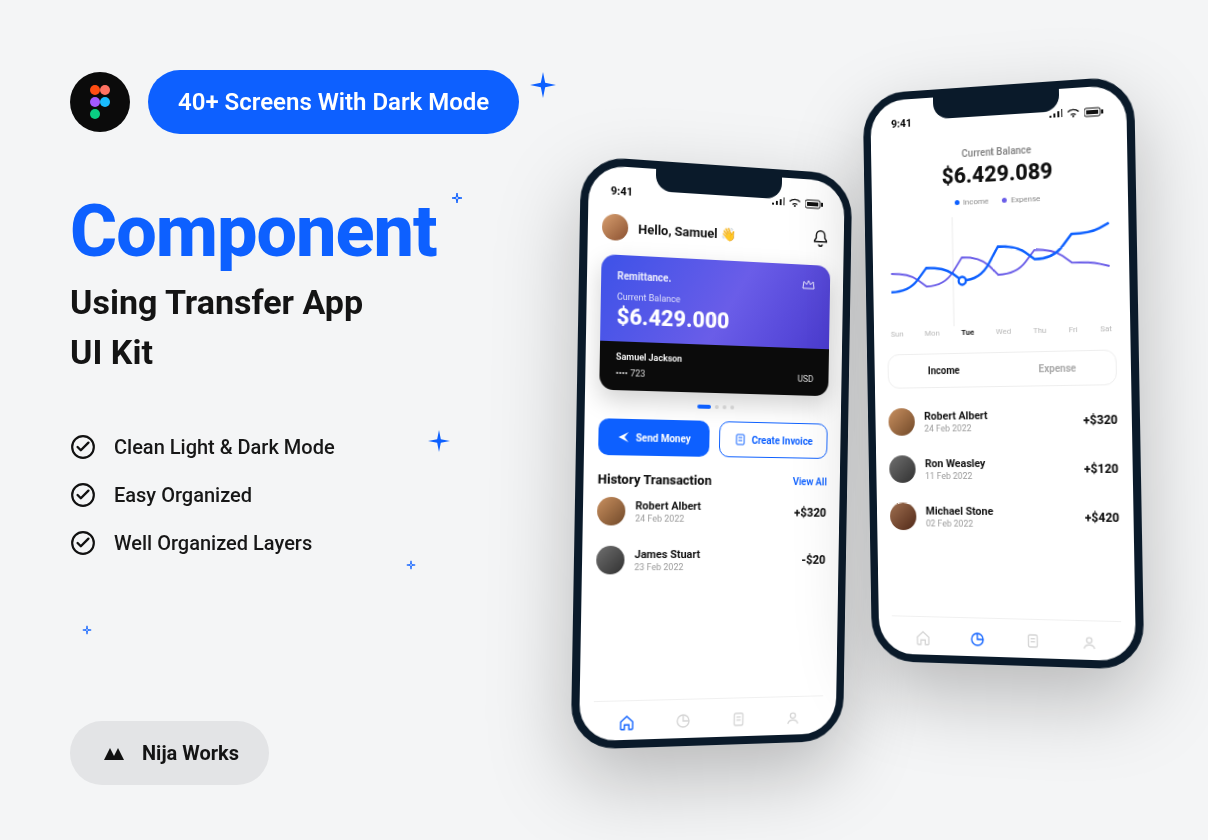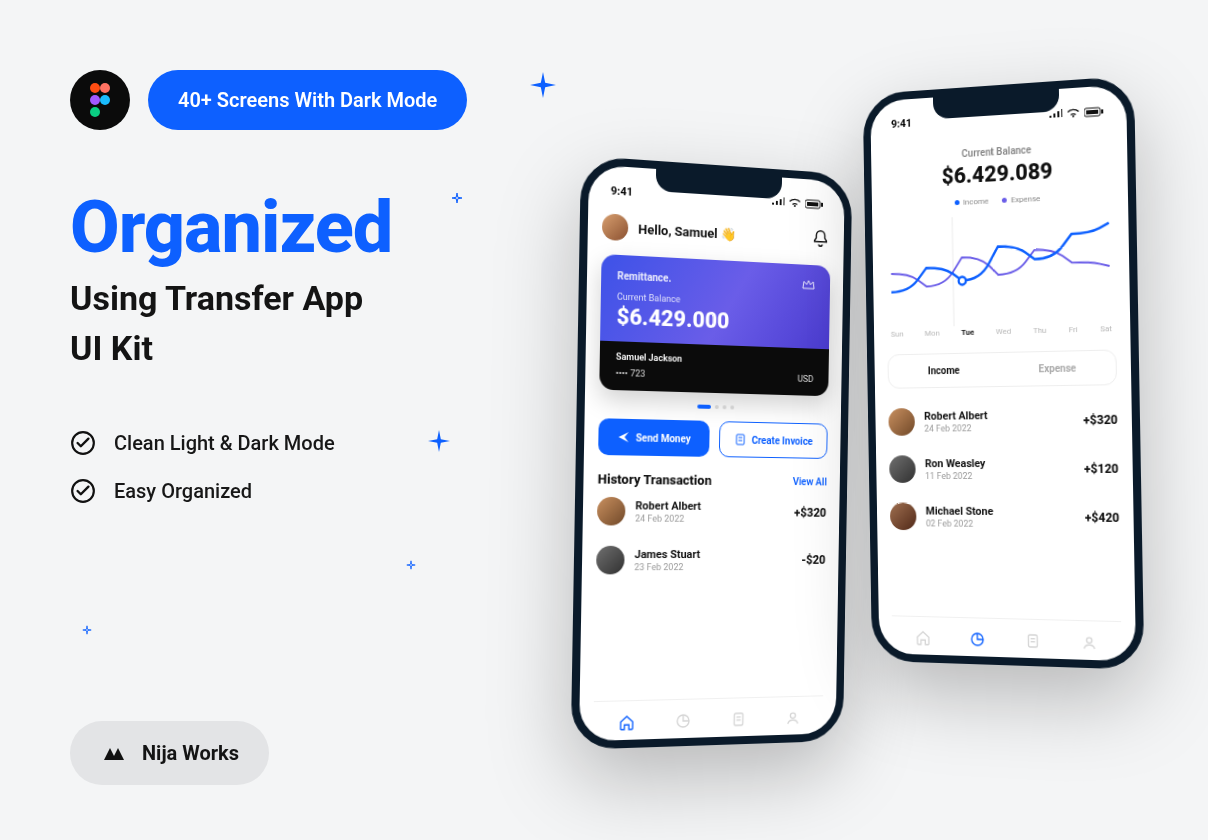--- a/index.html
+++ b/index.html
@@ -37,21 +37,21 @@
     border-radius: 50%;
     background: #0b0b0b;
     display: flex;
     align-items: center;
     justify-content: center;
   }
   .pill {
     background: #0d60ff;
     color: #fff;
     font-weight: 600;
-    font-size: 20px;
+    font-size: 24px;
     padding: 18px 30px;
     border-radius: 999px;
   }
   h1.title {
     font-size: 72px;
     font-weight: 800;
     color: #0d60ff;
     letter-spacing: -1px;
   }
   .subtitle {
@@ -304,38 +304,45 @@
           <circle cx="7" cy="6" r="5" fill="#ff4d12"></circle>
           <circle cx="17" cy="6" r="5" fill="#ff7262"></circle>
           <circle cx="7" cy="18" r="5" fill="#a259ff"></circle>
           <circle cx="17" cy="18" r="5" fill="#1abcfe"></circle>
           <circle cx="7" cy="30" r="5" fill="#0acf83"></circle>
         </svg>
       </div>
       <div class="pill">40+ Screens With Dark Mode</div>
     </div>
 
-    <h1 class="title">Organized</h1>
+    <h1 class="title">Component</h1>
     <div class="subtitle">Using Transfer App</div>
     <div class="subtitle">UI Kit</div>
 
     <div class="features">
       <div class="feature">
         <svg class="check" viewBox="0 0 24 24">
             <circle cx="12" cy="12" r="10" fill="none" stroke="#111" stroke-width="2"></circle>
             <path d="M7 12l3 3 7-7" fill="none" stroke="#111" stroke-width="2.2" stroke-linecap="round" stroke-linejoin="round"></path>
           </svg>
         <span class="feature-text">Clean Light &amp; Dark Mode</span>
       </div>
       <div class="feature">
         <svg class="check" viewBox="0 0 24 24">
             <circle cx="12" cy="12" r="10" fill="none" stroke="#111" stroke-width="2"></circle>
             <path d="M7 12l3 3 7-7" fill="none" stroke="#111" stroke-width="2.2" stroke-linecap="round" stroke-linejoin="round"></path>
           </svg>
         <span class="feature-text">Easy Organized</span>
+      </div>
+      <div class="feature">
+        <svg class="check" viewBox="0 0 24 24">
+            <circle cx="12" cy="12" r="10" fill="none" stroke="#111" stroke-width="2"></circle>
+            <path d="M7 12l3 3 7-7" fill="none" stroke="#111" stroke-width="2.2" stroke-linecap="round" stroke-linejoin="round"></path>
+          </svg>
+        <span class="feature-text">Well Organized Layers</span>
       </div>
     </div>
   </div>
 
   <div class="brand-pill">
     <svg width="28" height="18" viewBox="0 0 28 18">
       <path d="M4 16 L10 4 L16 16 Z" fill="#111"></path>
       <path d="M12 16 L18 4 L24 16 Z" fill="#111"></path>
     </svg>
     <span class="brand-text">Nija Works</span>

